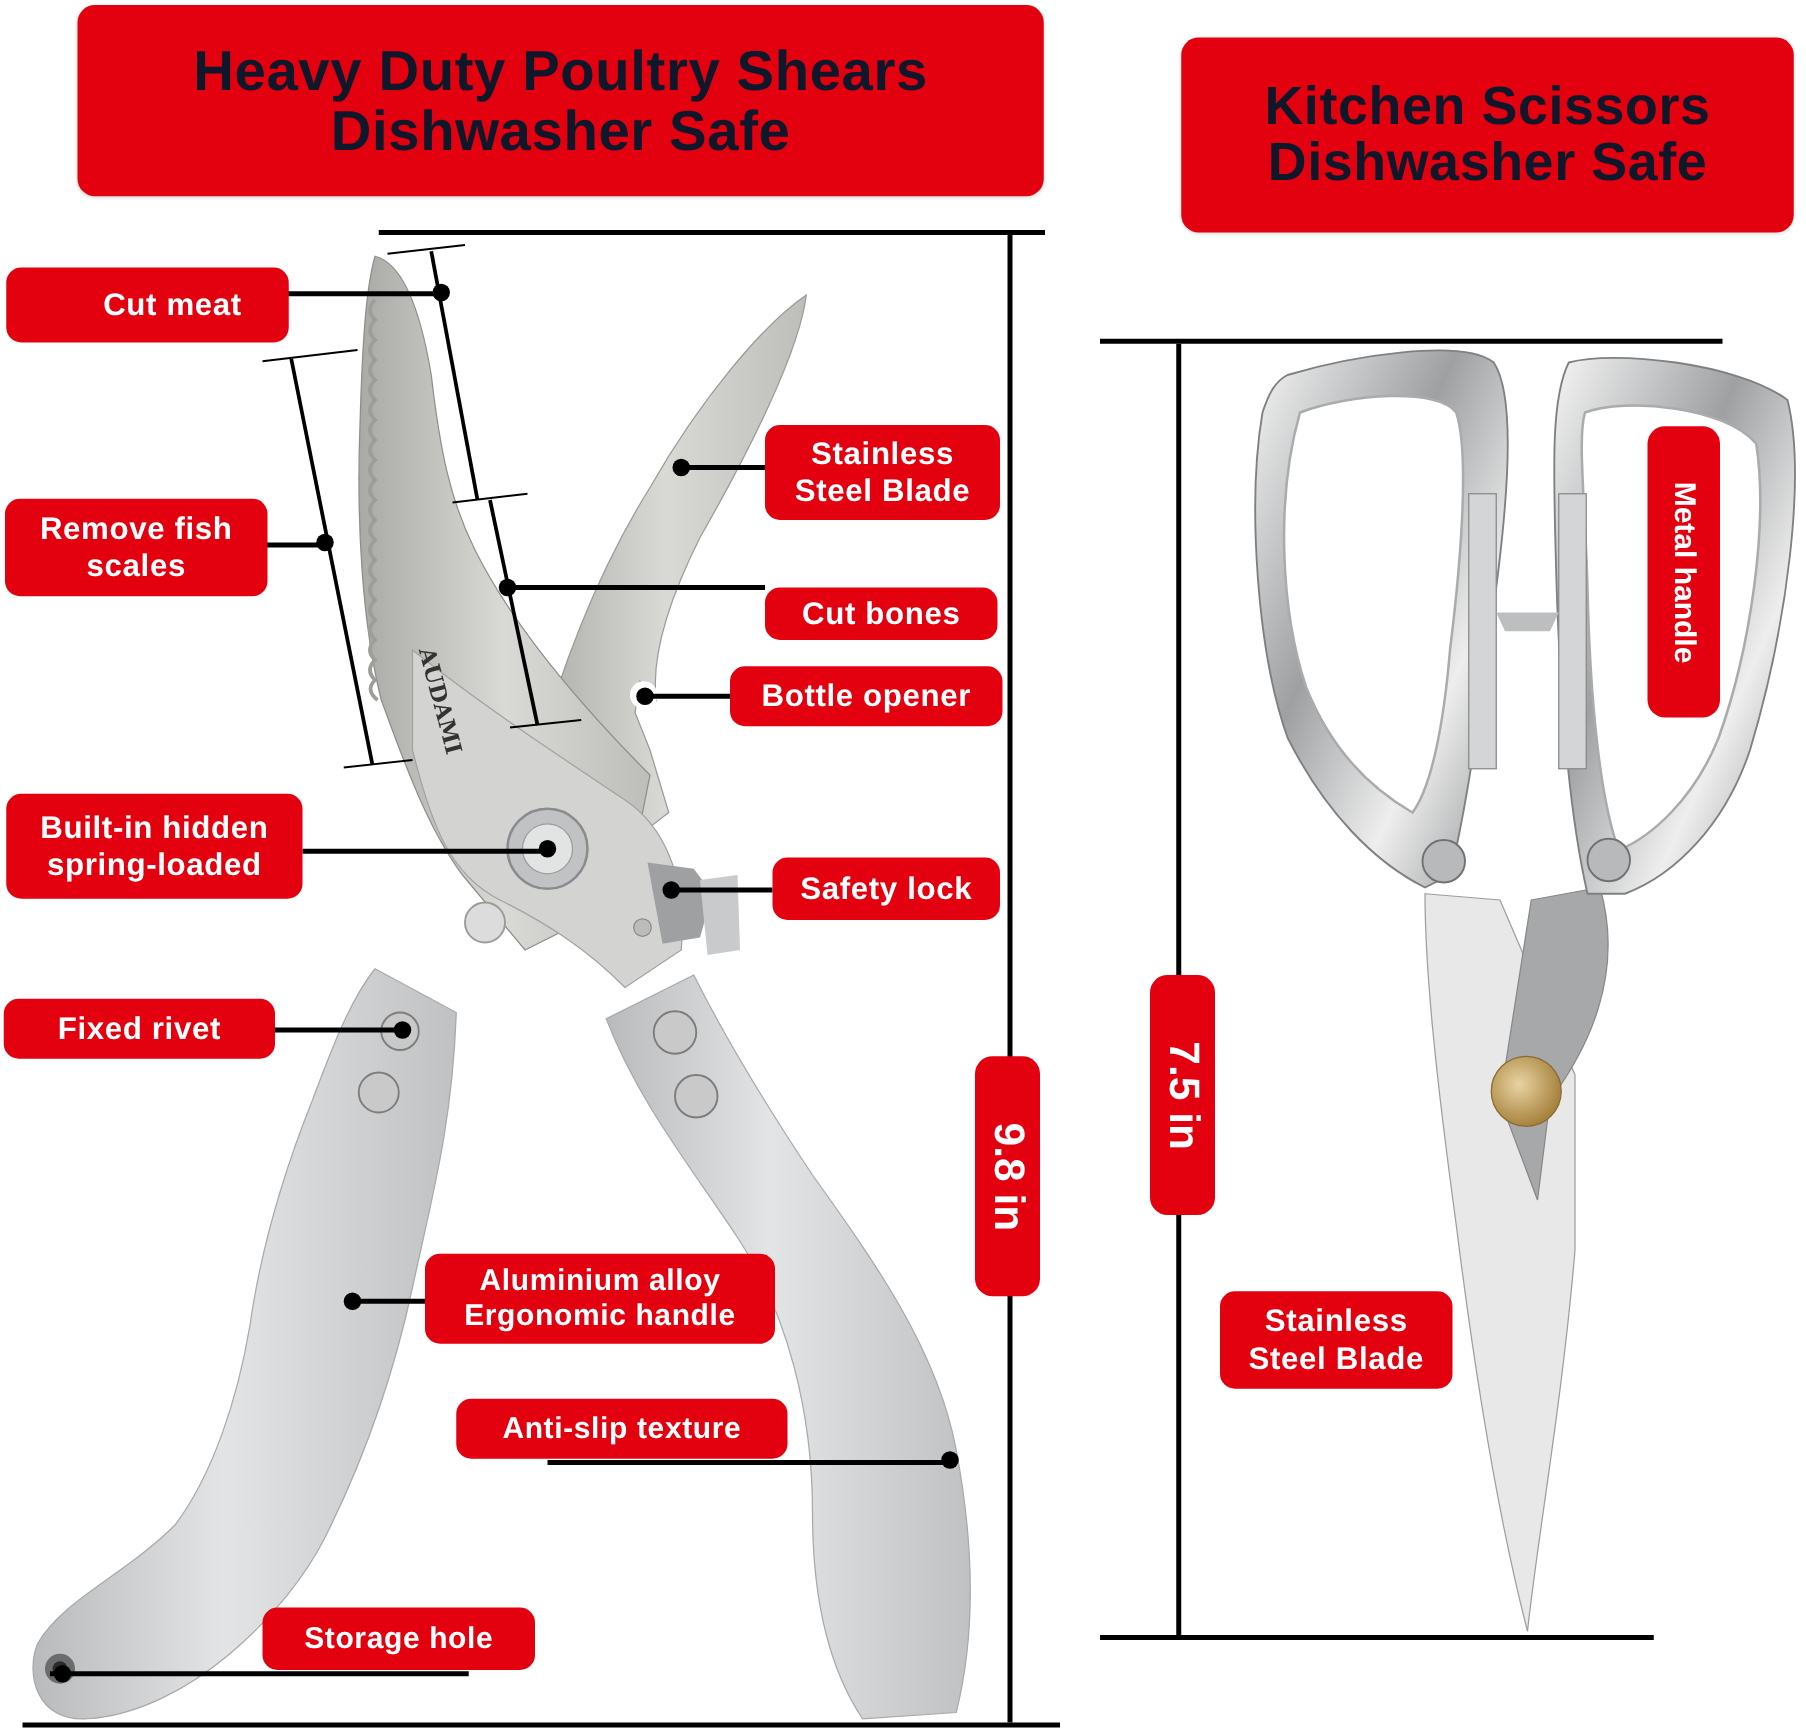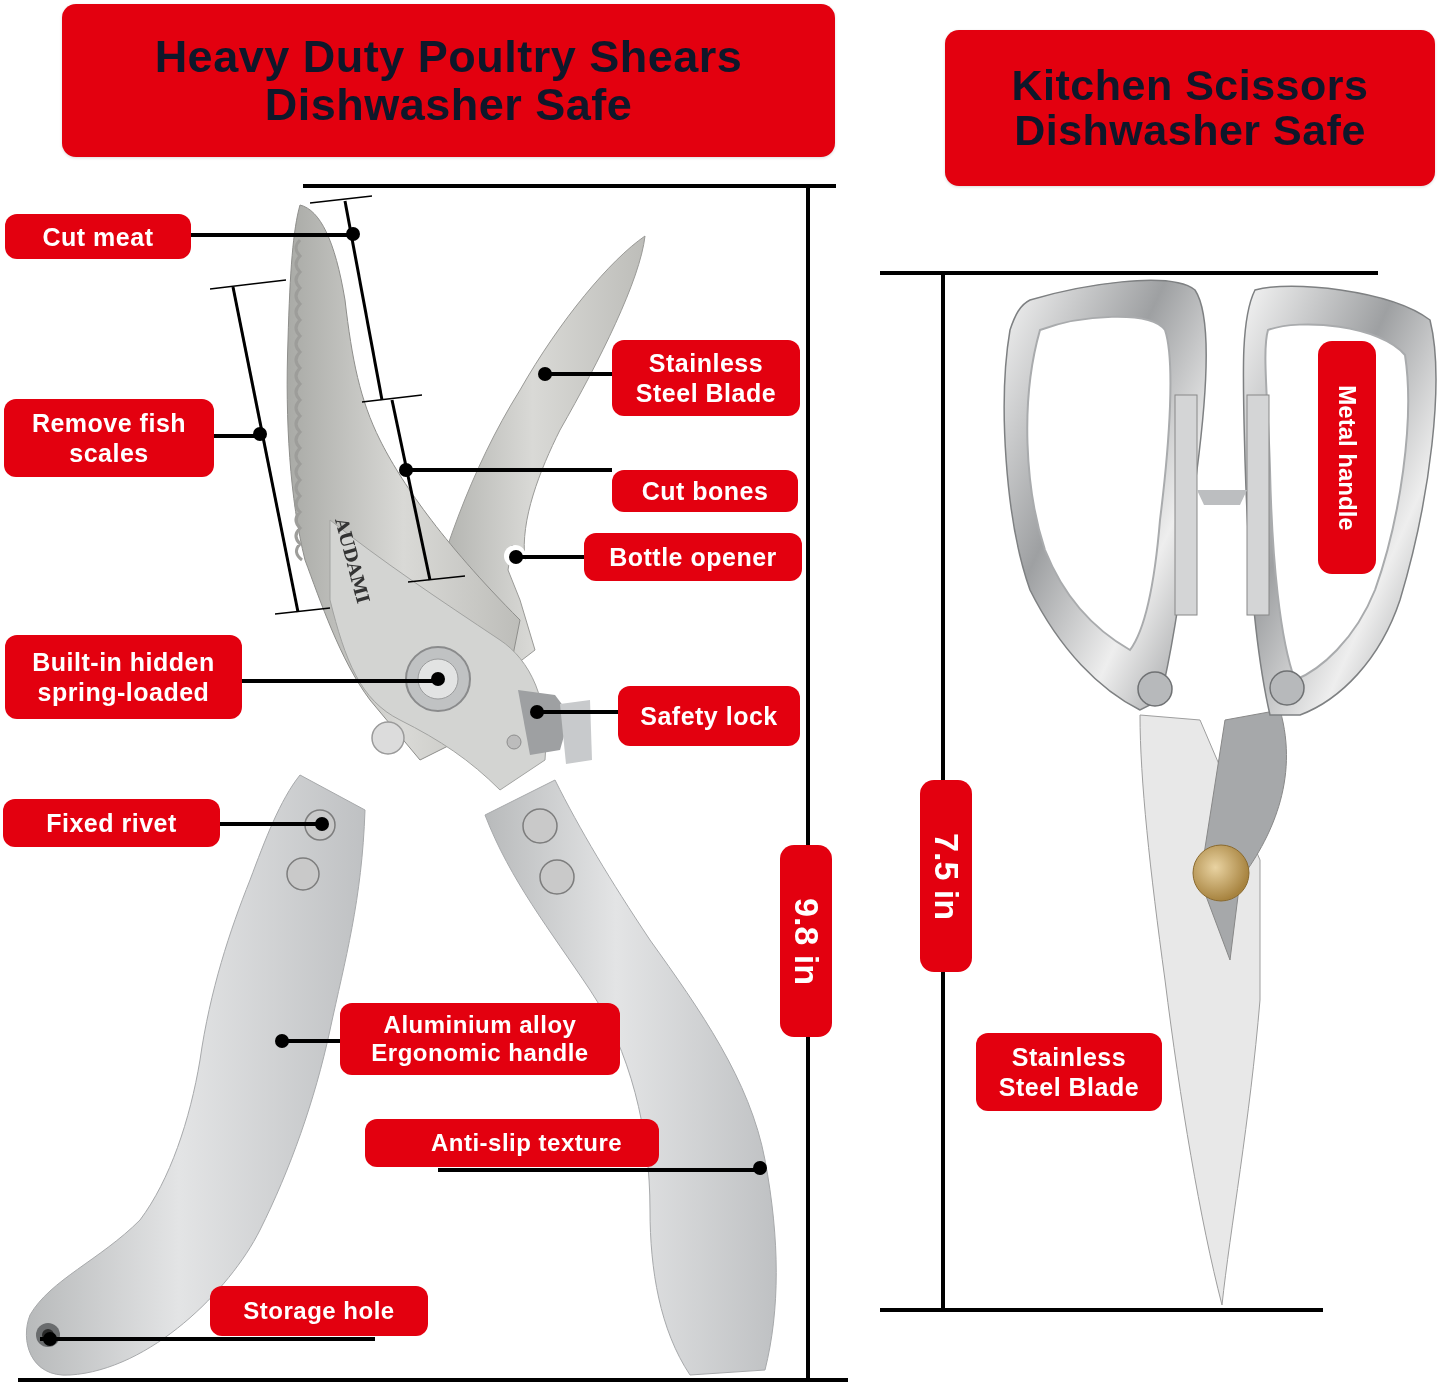--- a/index.html
+++ b/index.html
@@ -141,21 +141,21 @@
 
 <div class="banner" style="left:62px;top:4px;width:773px;height:153px;font-size:45px;">
   <span>Heavy Duty Poultry Shears</span>
   <span>Dishwasher Safe</span>
 </div>
 <div class="banner" style="left:945px;top:30px;width:490px;height:156px;font-size:43px;">
   <span>Kitchen Scissors</span>
   <span>Dishwasher Safe</span>
 </div>
 
-<div class="tag" style="left:5px;top:214px;width:186px;height:45px;">
+<div class="tag" style="left:5px;top:214px;width:186px;height:60px;padding-left:40px;">
   <span>Cut meat</span>
 </div>
 <div class="tag" style="left:4px;top:399px;width:210px;height:78px;align-items:center;">
   <span>Remove fish</span>
   <span>scales</span>
 </div>
 <div class="tag" style="left:5px;top:635px;width:237px;height:84px;">
   <span>Built-in hidden</span>
   <span>spring-loaded</span>
 </div>
@@ -172,24 +172,24 @@
 <div class="tag" style="left:612px;top:340px;width:188px;height:76px;">
   <span>Stainless</span>
   <span>Steel Blade</span>
 </div>
 <div class="tag" style="left:612px;top:470px;width:186px;height:42px;">
   <span>Cut bones</span>
 </div>
 <div class="tag" style="left:584px;top:533px;width:218px;height:48px;">
   <span>Bottle opener</span>
 </div>
-<div class="tag" style="left:618px;top:686px;width:182px;height:60px;">
+<div class="tag" style="left:618px;top:686px;width:182px;height:50px;">
   <span>Safety lock</span>
 </div>
-<div class="tag" style="left:365px;top:1119px;width:265px;height:48px;font-size:24px;padding-left:29px;">
+<div class="tag" style="left:365px;top:1119px;width:265px;height:48px;font-size:24px;">
   <span>Anti-slip texture</span>
 </div>
 
 <div class="vtag" style="left:780px;top:845px;width:52px;height:192px;font-size:34px;">
   <span>9.8 in</span>
 </div>
 
 <div class="vtag" style="left:1318px;top:341px;width:58px;height:233px;font-size:24px;">
   <span>Metal handle</span>
 </div>

